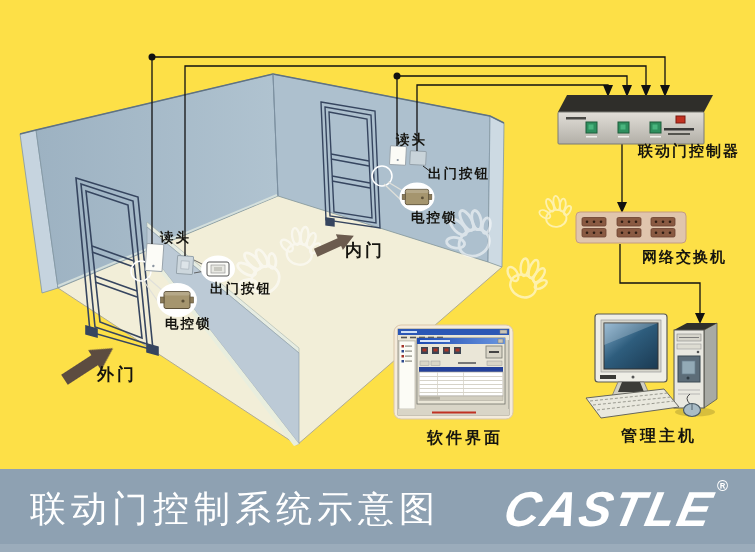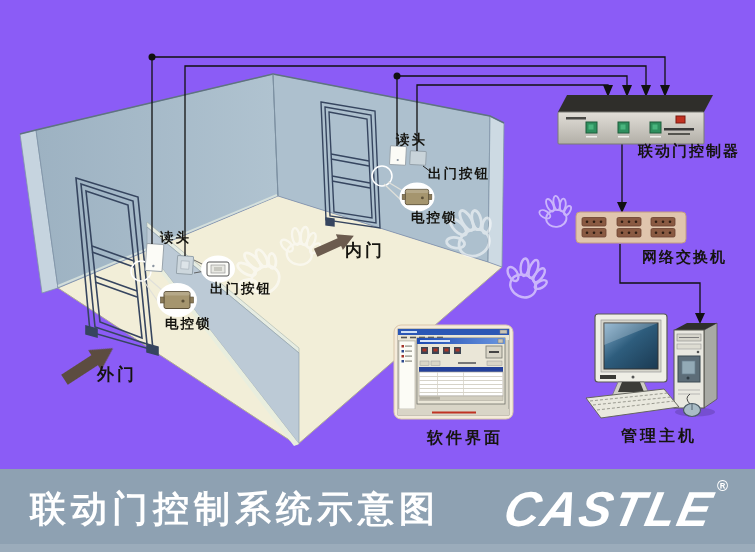--- a/index.html
+++ b/index.html
@@ -1,33 +1,33 @@
 <!DOCTYPE html>
 <html><head>
 <meta charset="utf-8">
 <style>
   html,body{margin:0;padding:0;background:#555;}
   .stage{
     position:relative;width:755px;height:552px;margin:0 auto;
-    background:#8b5cf6;overflow:hidden;
+    background:#fde047;overflow:hidden;
     font-family:"Liberation Sans","DejaVu Sans",sans-serif;
   }
   .scene{position:absolute;left:0;top:0;}
   .lbl{fill:#15140f;font-weight:bold;}
   .lbl-sm{font-size:13.5px;letter-spacing:2px;}
   .lbl-door{font-size:17px;letter-spacing:3px;}
   .lbl-dev{font-size:15px;letter-spacing:2px;}
   .lbl-big{font-size:16px;letter-spacing:3px;}
   .footer{
     position:absolute;left:0;top:469px;width:755px;height:83px;
   }
   .footer-shine{position:absolute;left:0;bottom:0;width:100%;height:8px;background:rgba(255,255,255,0.12);}
   .footer-title{
     position:absolute;left:30px;top:16px;
-    color:#fff;font-size:36px;font-weight:bold;letter-spacing:5px;white-space:nowrap;
+    color:#fff;font-size:36px;font-weight:normal;letter-spacing:5px;white-space:nowrap;
   }
   .footer-logo{position:absolute;left:505px;top:6px;width:240px;height:70px;color:#fff;}
   .logo-text{
     position:absolute;left:0;top:6px;
     font-size:49px;font-weight:bold;font-style:italic;letter-spacing:2px;
     transform:skewX(-12deg);display:inline-block;
   }
   .logo-reg{position:absolute;left:212px;top:2px;font-size:15px;font-weight:bold;}
 </style>
 </head>

